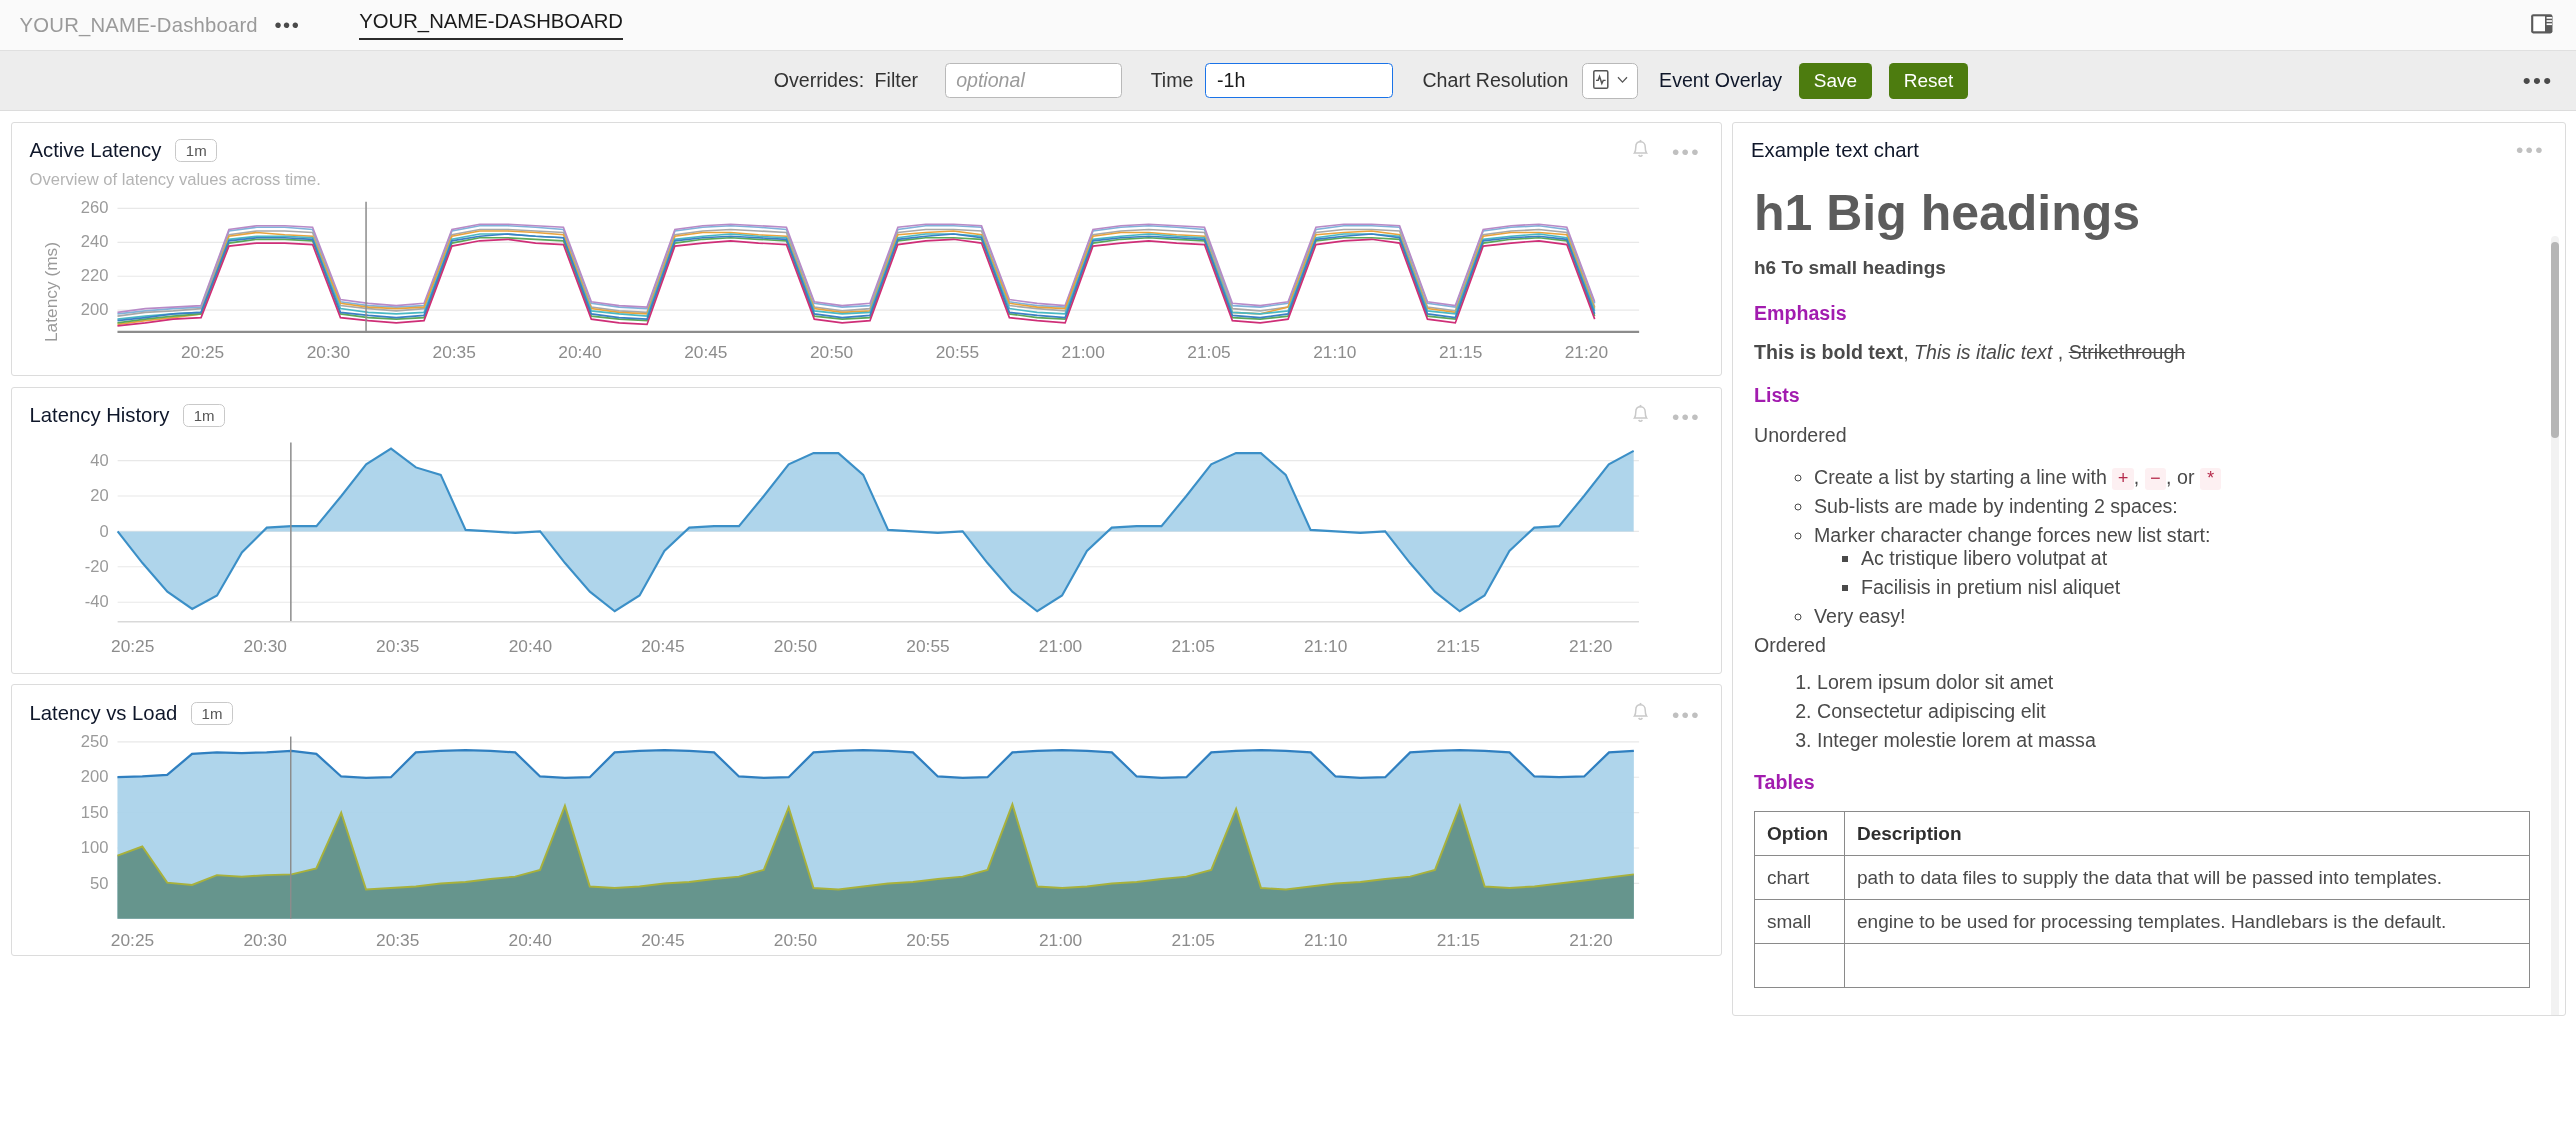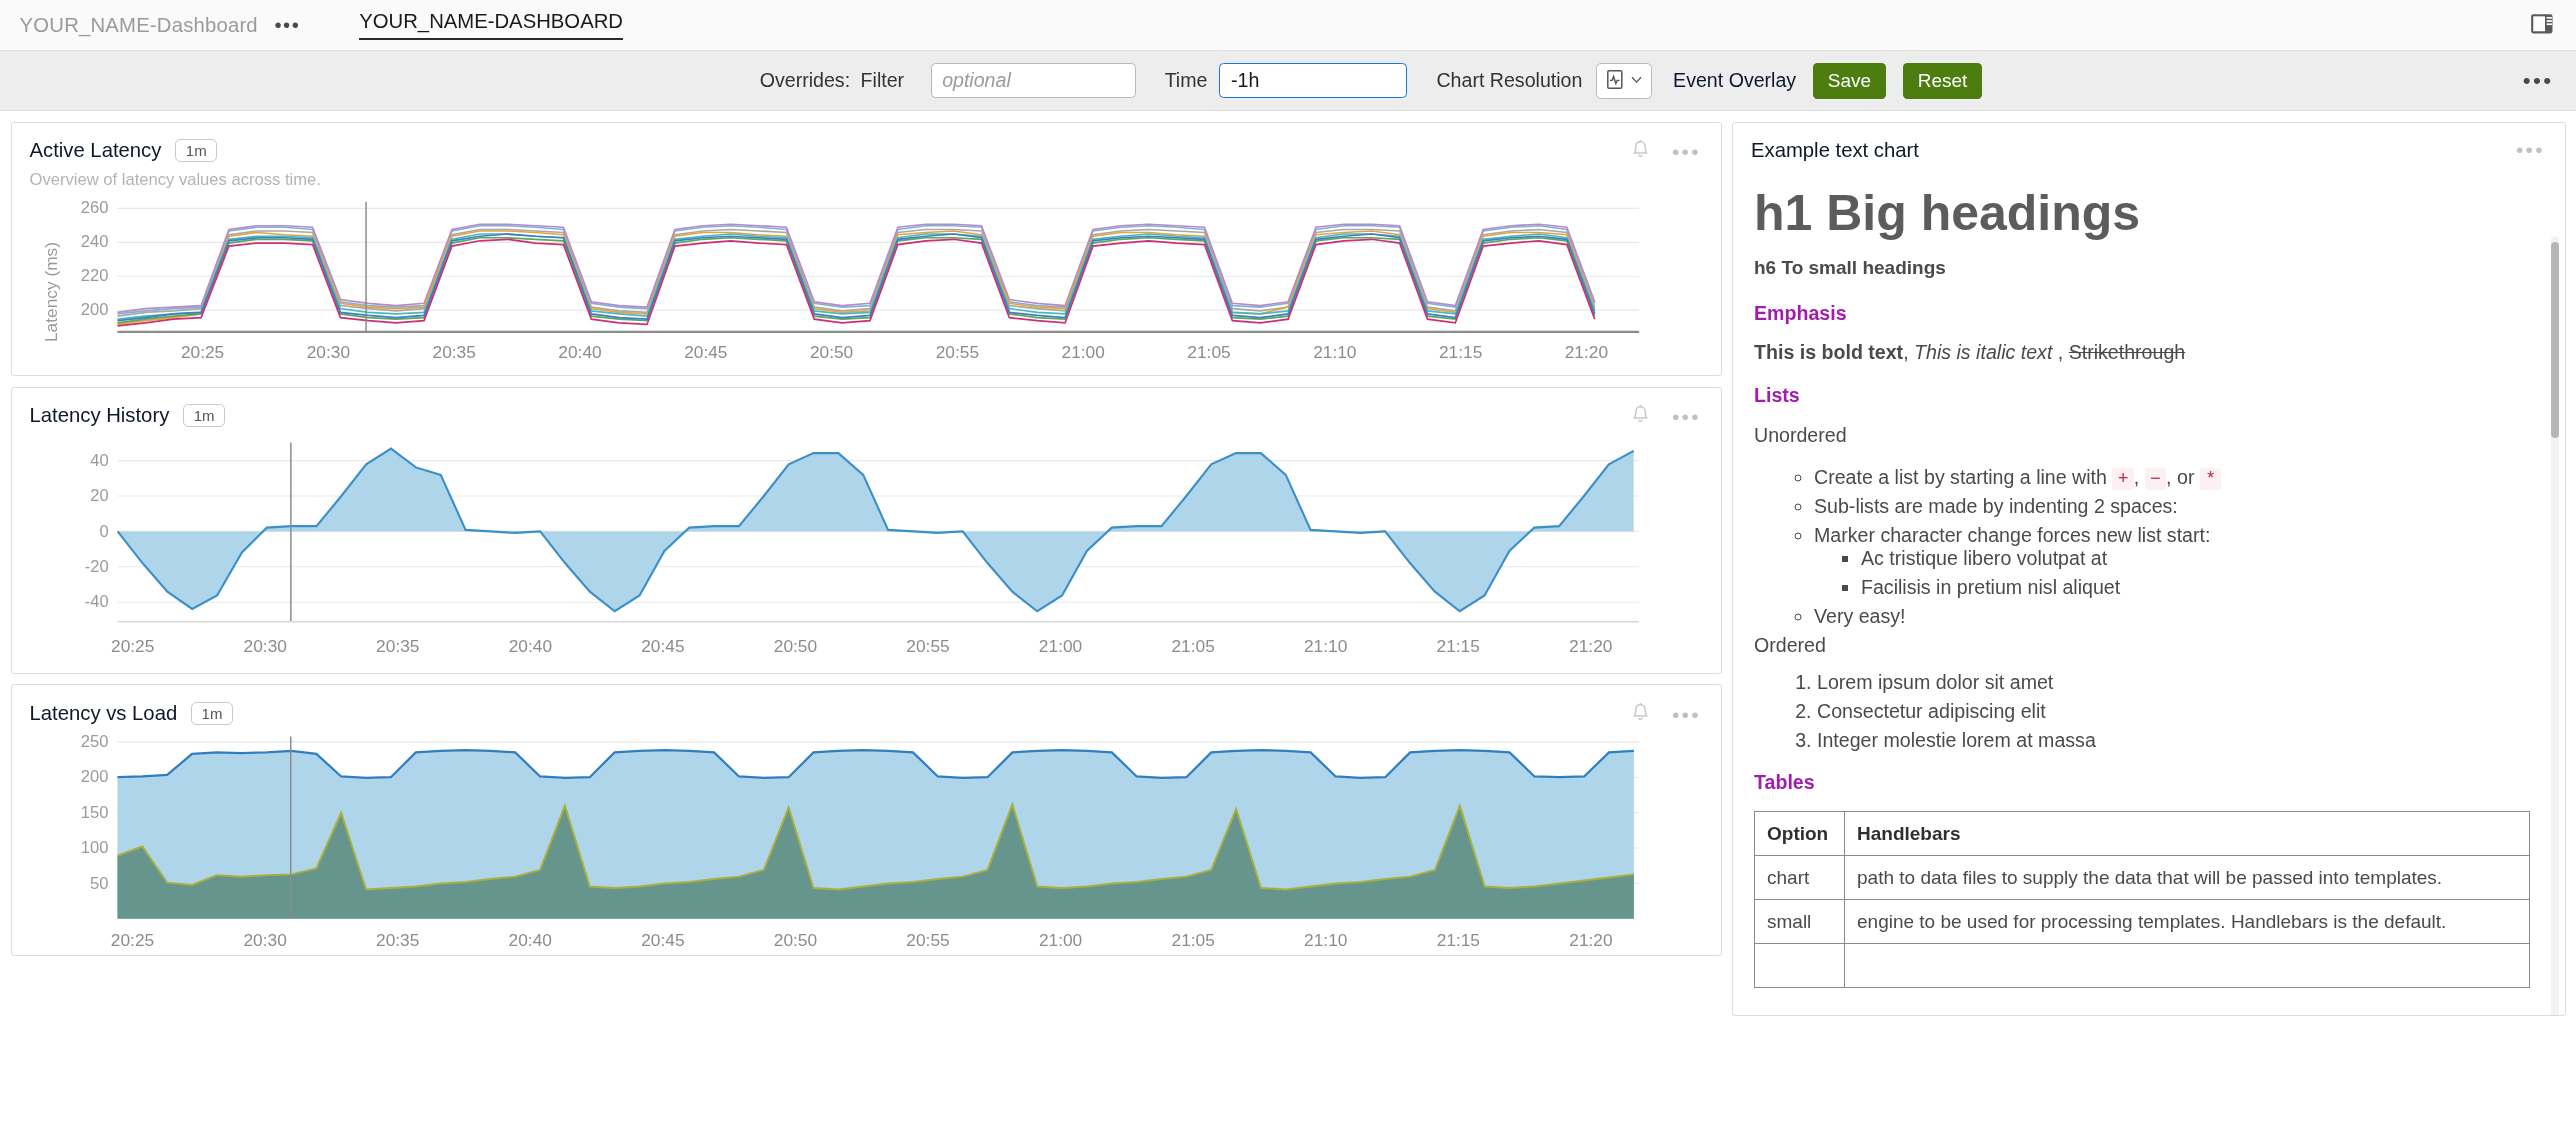--- a/index.html
+++ b/index.html
@@ -45,21 +45,21 @@
   .tool-lbl{ font-size:19.6px; color:#333; white-space:nowrap; }
   .ov-lbl{ margin-right:10.5px; }
   .filter-lbl{ margin-right:10.5px; }
   .inp{
     height:35px; border:0.8px solid #b9b9b9; border-radius:4.5px;
     background:#fff; font-size:19.6px; padding:0 10.5px;
     font-family:"Liberation Sans", sans-serif; color:#333;
     outline:none;
   }
   .inp::placeholder{ color:#9b9b9b; font-style:italic; }
-  .filter-inp{ width:205px;margin-left:16px; }
+  .filter-inp{ width:177px;margin-left:16px; }
   .time-lbl{ margin:0 12px 0 29px; }
   .time-inp{ width:188px; border:1.5px solid #1a73e8; color:#1a1a1a; }
   .cr-lbl{ margin:0 13.6px 0 29px; }
   .cr-btn{
     height:36px; min-width:54px; border:0.8px solid #b9b9b9; border-radius:5.3px;
     background:#fff; display:flex; align-items:center; gap:4.5px;
     padding:0 7.5px; cursor:pointer;
   }
   .link-btn{
     color:#0f172a; font-size:19.6px; margin-left:21px; cursor:pointer;
@@ -411,21 +411,21 @@
           <li>Lorem ipsum dolor sit amet</li>
           <li>Consectetur adipiscing elit</li>
           <li>Integer molestie lorem at massa</li>
         </ol>
 
         <div class="md-h" style="margin-top:19.6px">Tables</div>
         <table class="md">
           <thead>
             <tr>
               <th class="col-opt">Option</th>
-              <th>Handlebars</th>
+              <th>Description</th>
             </tr>
           </thead>
           <tbody>
             <tr>
               <td>chart</td>
               <td>path to data files to supply the data that will be passed into templates.</td>
             </tr>
             <tr>
               <td>small</td>
               <td>engine to be used for processing templates. Handlebars is the default.</td>

